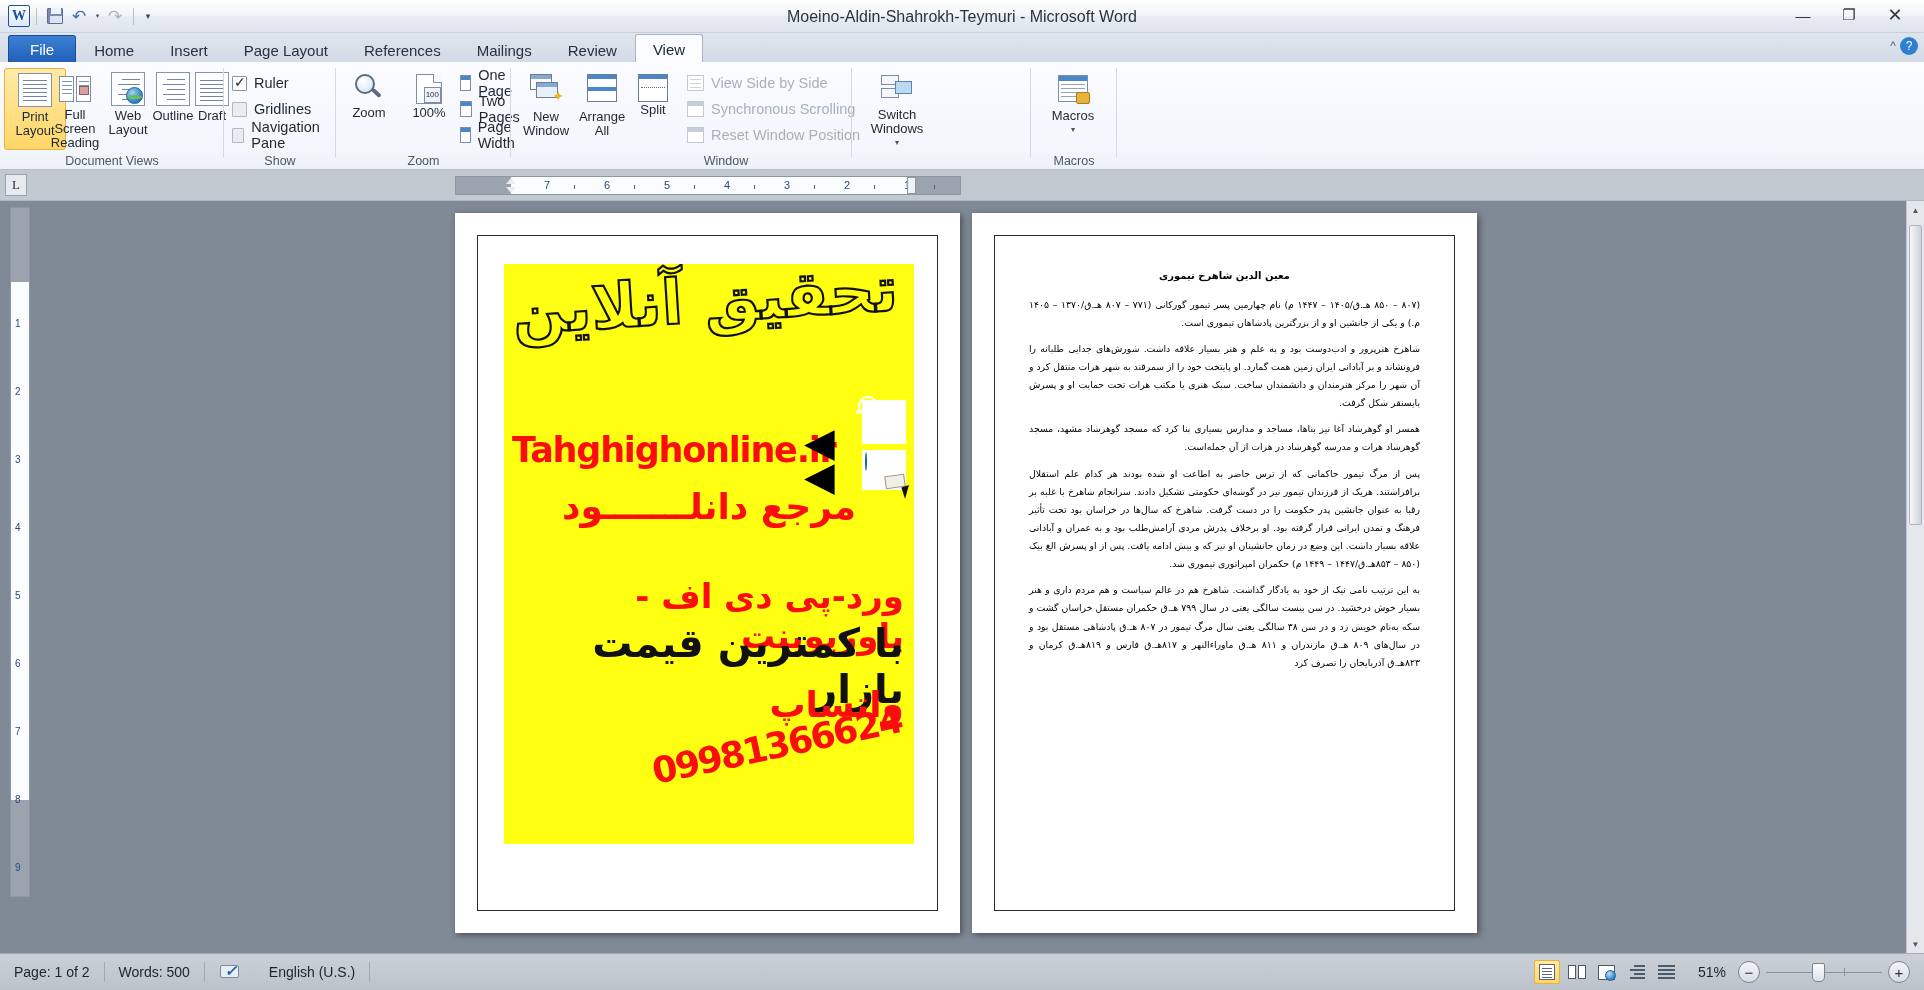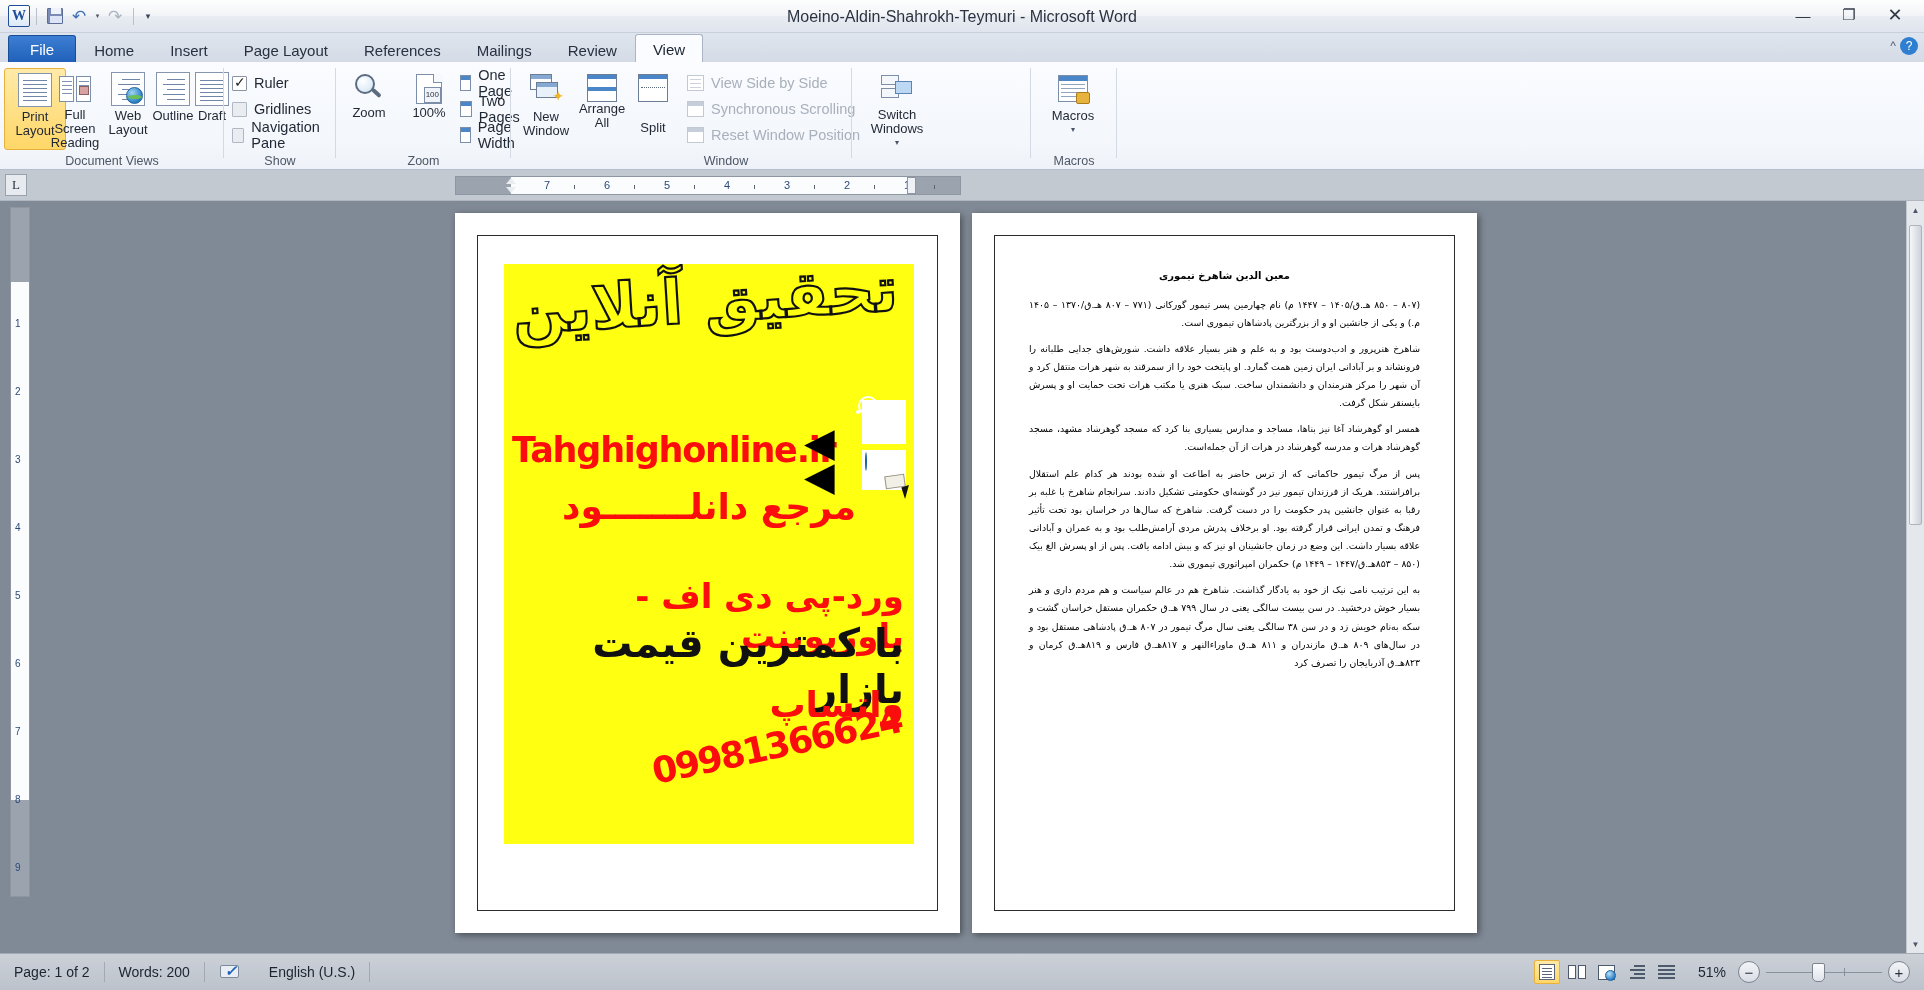--- a/index.html
+++ b/index.html
@@ -610,29 +610,29 @@
           <span class="spark">✦</span>
       </span>
       <span class="lbl" style="margin-top:8px">New</span>
       <span>Window</span>
     </div>
     <div class="bigbtn" style="left:62px;width:58px">
       <span class="arrange-ico">
         <i class="b t"></i>
           <i class="b m"></i>
       </span>
-      <span class="lbl" style="margin-top:0">Arrange</span>
+      <span class="lbl" style="margin-top:8px">Arrange</span>
       <span>All</span>
     </div>
     <div class="bigbtn" style="left:120px;width:44px">
       <span class="split-ico">
         <i class="b"></i>
           <i class="d"></i>
       </span>
-      <span class="lbl" style="margin-top:19px">Split</span>
+      <span class="lbl" style="margin-top:1px">Split</span>
     </div>
     <div class="smallitem dis" style="left:176px;top:10px">
       <span class="sico dis">
           <i class="l" style="top:3px"></i>
           <i class="l" style="top:7px"></i>
           <i class="l" style="top:11px"></i>
         </span>
       <span>View Side by Side</span>
     </div>
     <div class="smallitem dis" style="left:176px;top:36px">
@@ -764,21 +764,21 @@
 
 <div class="vscroll">
   <div class="arw up">▲</div>
   <div class="thumb"></div>
   <div class="arw dn">▼</div>
 </div>
 
 <div class="statusbar">
   <div class="sb-item">Page: 1 of 2</div>
   <div class="sb-sep"></div>
-  <div class="sb-item">Words: 200</div>
+  <div class="sb-item">Words: 500</div>
   <div class="sb-sep"></div>
   <div class="sb-item">
     <span class="sb-spell">
         <i class="bk"></i>
         <i class="chk">✓</i>
       </span>
   </div>
   <div class="sb-item">English (U.S.)</div>
   <div class="sb-sep"></div>
 

